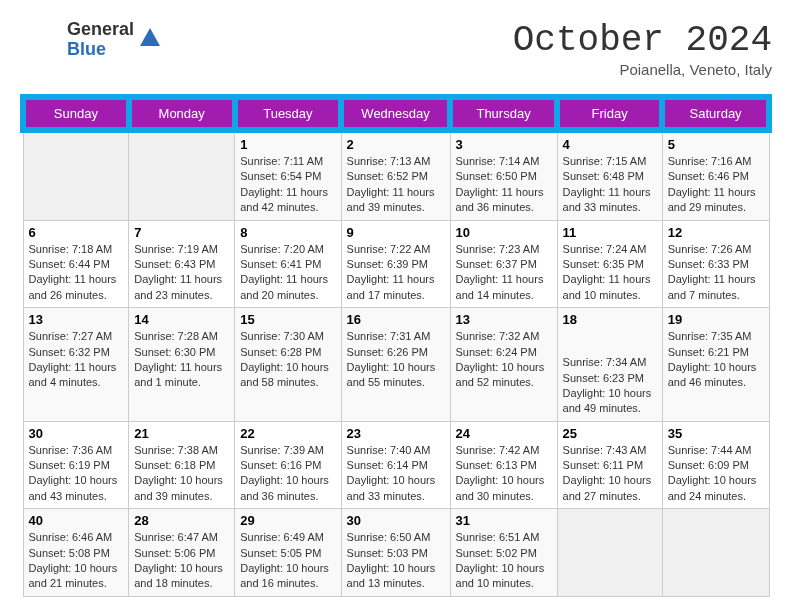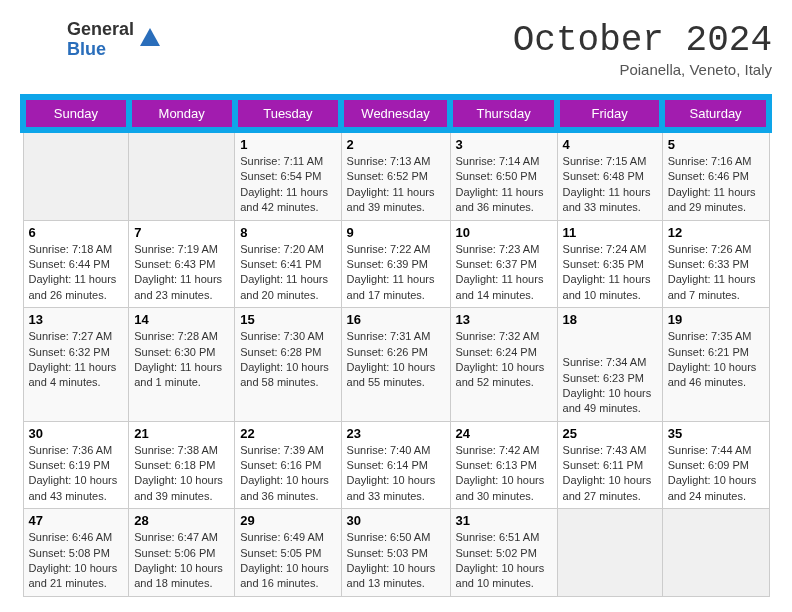--- a/index.html
+++ b/index.html
@@ -288,21 +288,21 @@
         </td>
         <td>
           <span class="day-num">35</span>
           <div class="day-info" style="white-space: pre-line;">Sunrise: 7:44 AM
 Sunset: 6:09 PM
 Daylight: 10 hours and 24 minutes.</div>
         </td>
       </tr>
       <tr>
         <td>
-          <span class="day-num">47</span>
+          <span class="day-num">40</span>
           <div class="day-info" style="white-space: pre-line;">Sunrise: 6:46 AM
 Sunset: 5:08 PM
 Daylight: 10 hours and 21 minutes.</div>
         </td>
         <td>
           <span class="day-num">28</span>
           <div class="day-info" style="white-space: pre-line;">Sunrise: 6:47 AM
 Sunset: 5:06 PM
 Daylight: 10 hours and 18 minutes.</div>
         </td>

